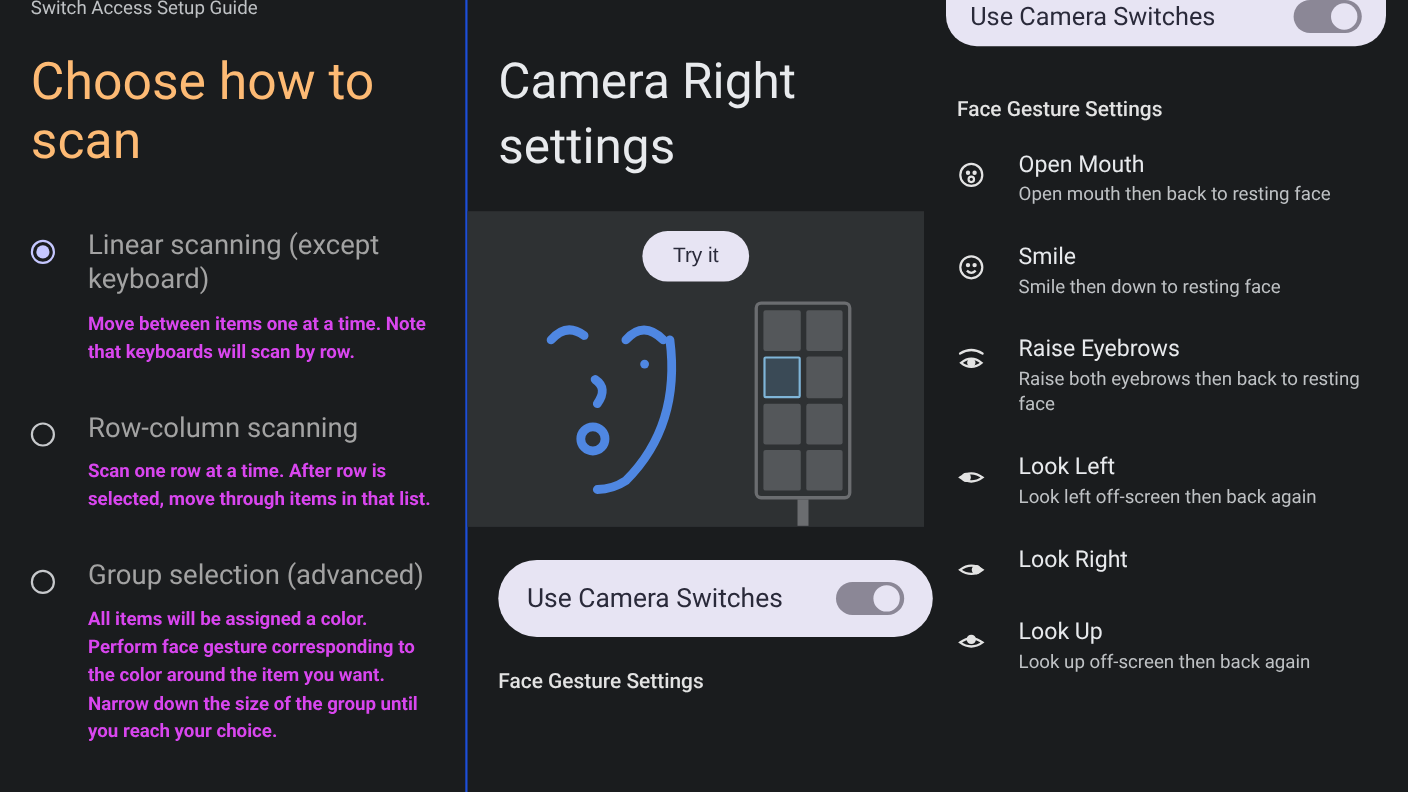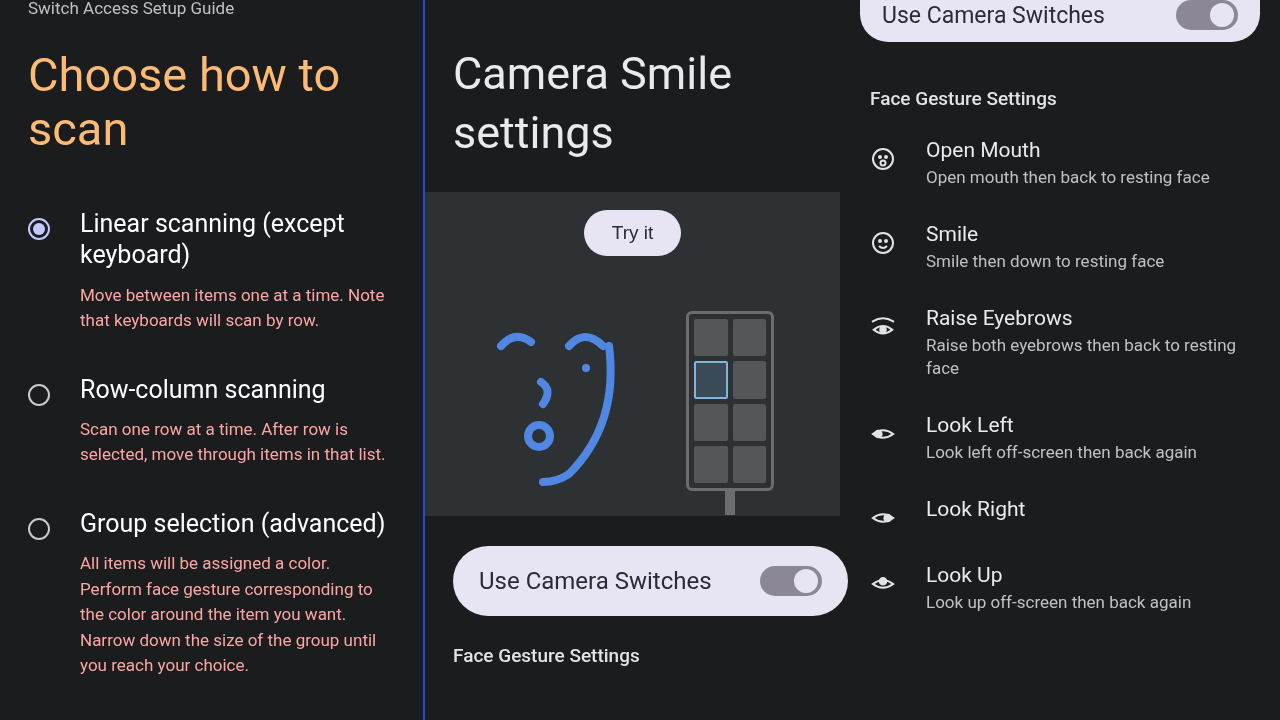--- a/index.html
+++ b/index.html
@@ -63,49 +63,49 @@
   .radio-circle.checked { border-color: #c5c7ff; }
   .radio-dot {
     width: 12px;
     height: 12px;
     background: #c5c7ff;
     border-radius: 50%;
   }
   .option-text { flex: 1; }
   .option-title {
     font-size: 25px;
-    color: #ffffff;
+    color: #a3a3a3;
     line-height: 1.25;
     margin-bottom: 12px;
     font-weight: 400;
   }
   .option-desc {
     font-size: 17px;
-    color: #fca5a5;
+    color: #d946ef;
     line-height: 1.5;
+    font-weight: bold;
   }
 
   
   .settings-title {
     font-size: 45px;
     font-weight: 400;
     color: #e8eaed;
     line-height: 1.3;
     margin-top: 45px;
     margin-bottom: 30px;
   }
   .illustration-area {
     background: #2e3133;
     width: 415px;
     margin-left: -28px;
     padding: 18px 0 0 0;
     display: flex;
     flex-direction: column;
     align-items: center;
-    gap: 37px;
   }
   .try-it-btn {
     background: #e7e4f3;
     color: #2a2a3a;
     border: none;
     border-radius: 26px;
     padding: 12px 28px;
     font-size: 19px;
     font-weight: 500;
     cursor: pointer;
@@ -267,21 +267,21 @@
   <div class="radio-option">
     <div class="radio-circle"></div>
     <div class="option-text">
       <div class="option-title">Group selection (advanced)</div>
       <div class="option-desc">All items will be assigned a color. Perform face gesture corresponding to the color around the item you want. Narrow down the size of the group until you reach your choice.</div>
     </div>
   </div>
 </div>
 
 <div class="col-middle">
-  <h1 class="settings-title">Camera Smile settings</h1>
+  <h1 class="settings-title">Camera Right settings</h1>
 
   <div class="illustration-area">
     <button class="try-it-btn">Try it</button>
     <div class="illustration-row">
       <svg class="face-svg" viewBox="0 0 140 180">
         <g stroke="#4f87e2" stroke-width="8" fill="none" stroke-linecap="round">
           <path d="M 10 22 Q 24 6 40 18"></path>
           <path d="M 78 22 Q 94 4 112 22"></path>
           <circle cx="95" cy="44" r="4" fill="#4f87e2" stroke="none"></circle>
           <path d="M 50 58 Q 62 66 52 80"></path>

